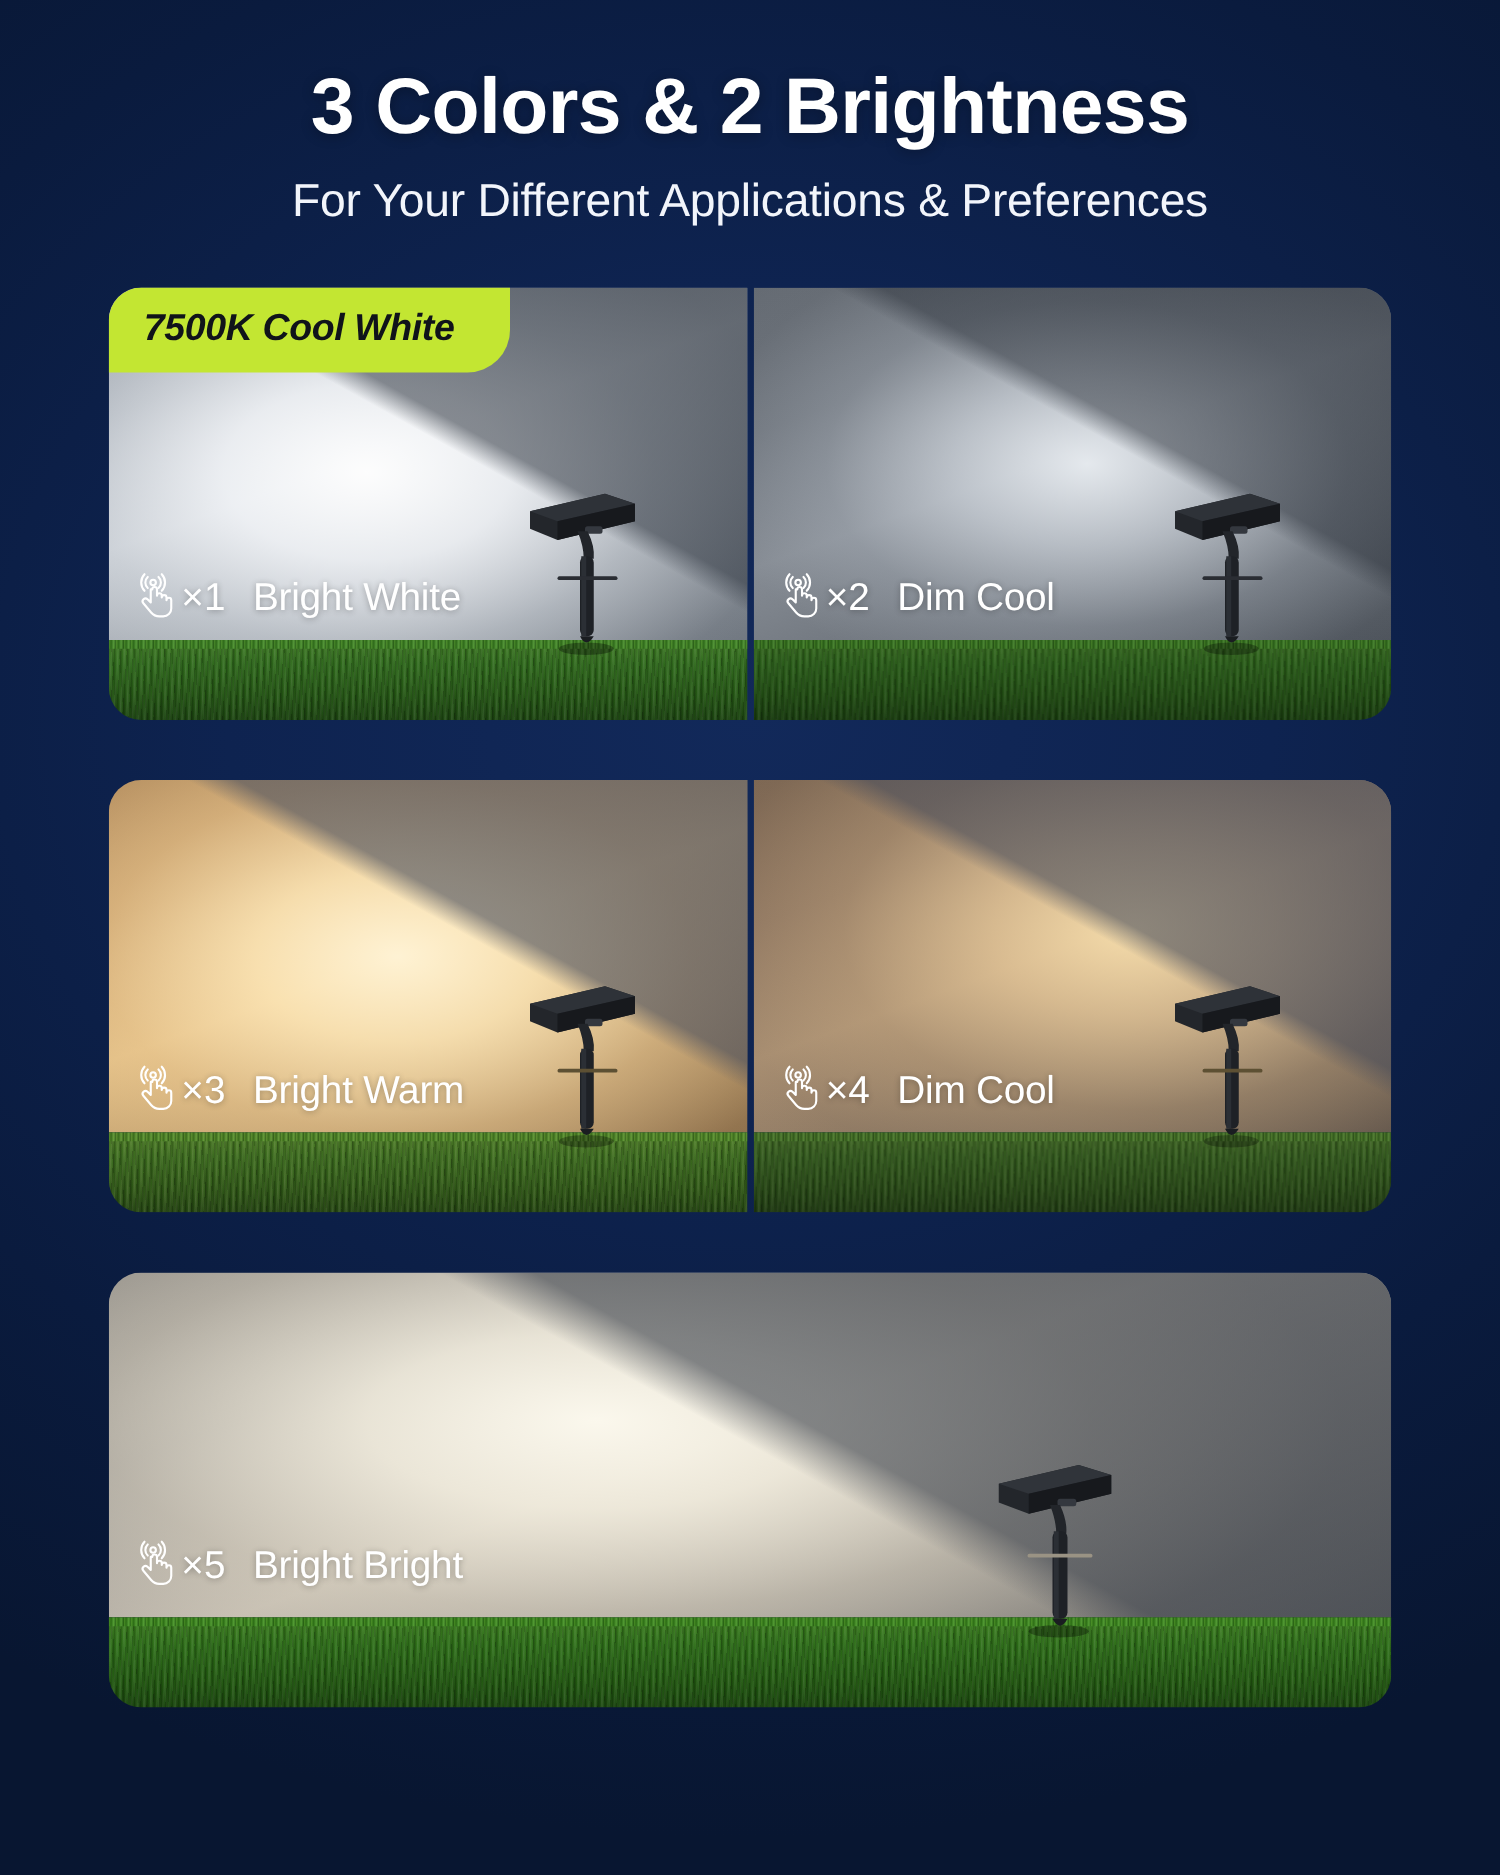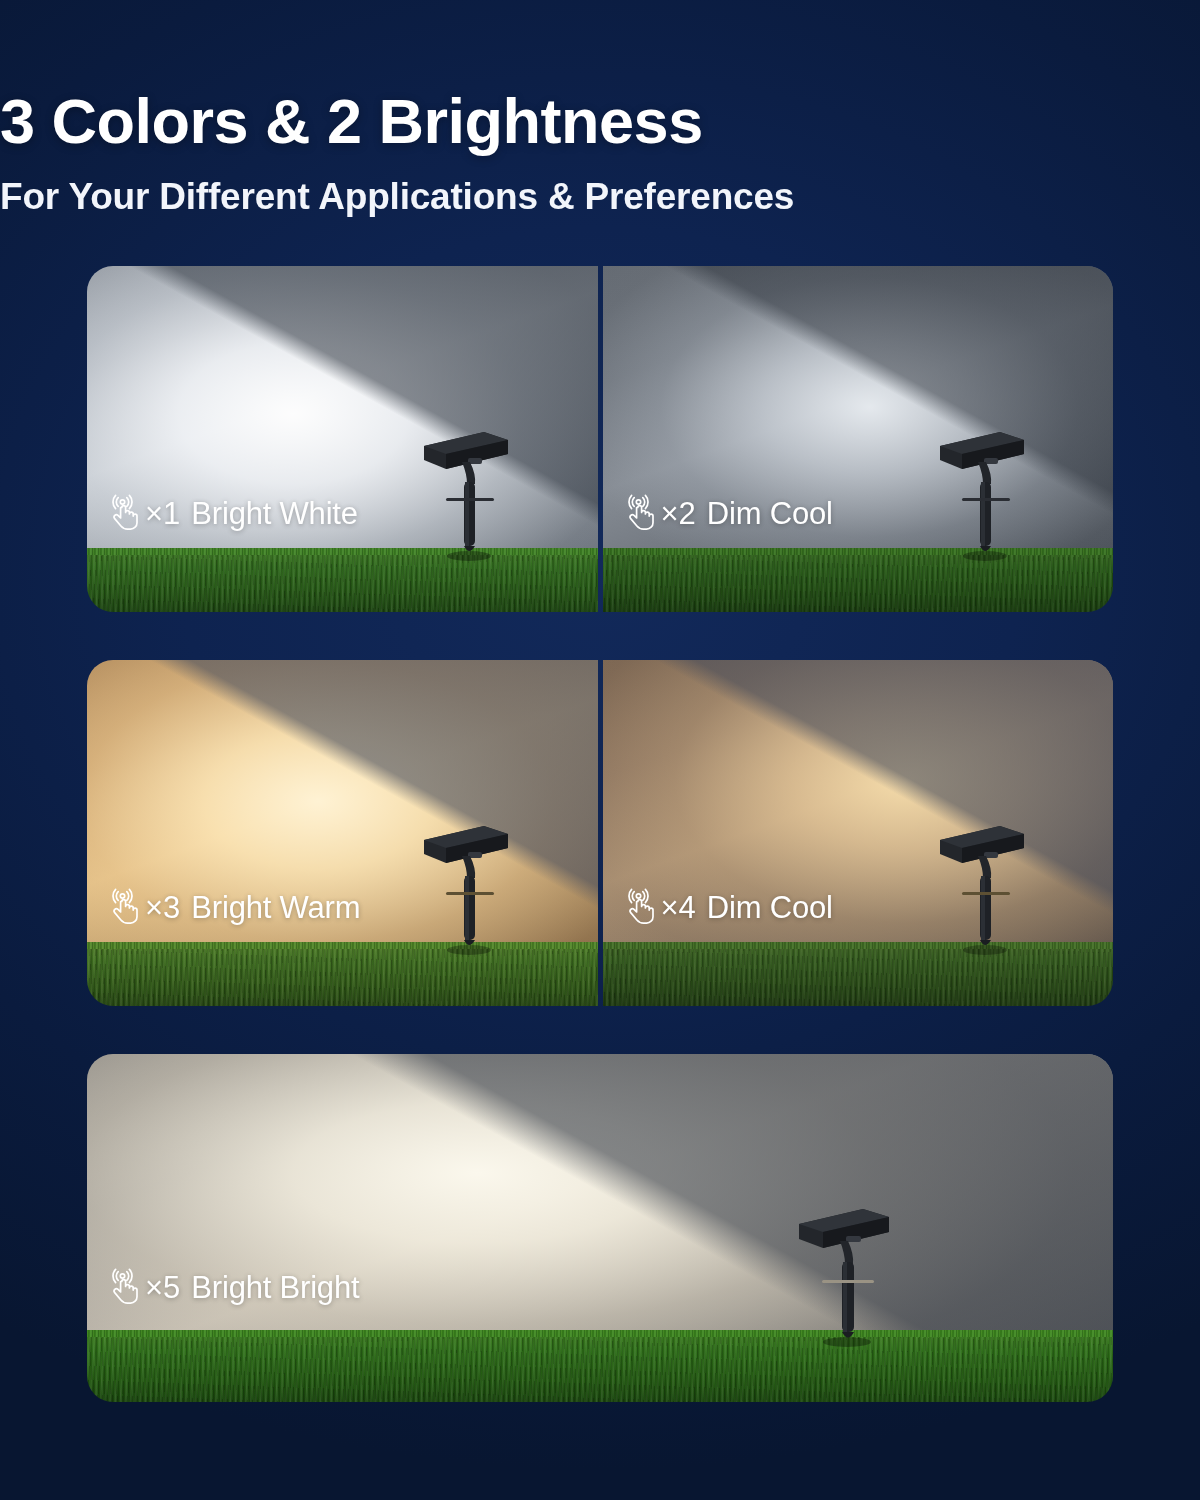--- a/index.html
+++ b/index.html
@@ -11,34 +11,35 @@
   }
 
   body {
     background: radial-gradient(ellipse 1100px 900px at 50% 38%, #12295a 0%, #0e2350 38%, #0a1b3e 72%, #081631 100%);
     font-family: "Liberation Sans", sans-serif;
     position: relative;
   }
 
   
   .header {
-    padding-top: 88px;
+    text-align: center;
+    padding-top: 52px;
   }
   .title {
     font-size: 63px;
     font-weight: bold;
     color: #ffffff;
     letter-spacing: -0.5px;
     line-height: 1.05;
     text-shadow: 0 2px 10px rgba(0,0,0,0.3);
   }
   .subtitle {
     margin-top: 22px;
     font-size: 37px;
-    font-weight: bold;
+    font-weight: normal;
     color: #f2f5fb;
     letter-spacing: -0.2px;
   }
 
   
   .cards { margin-top: 48px; }
 
   .card {
     position: relative;
     width: 1026px;
@@ -112,21 +113,21 @@
   }
   .card.row3 .caption { bottom: 94px; left: 22px; }
 
   .tap-icon { width: 34px; height: 40px; flex: 0 0 auto; }
   .tap-icon svg { display: block; width: 34px; height: 40px; }
 
   .count {
     font-size: 31px; font-weight: normal; margin-left: 2px; letter-spacing: 0px;
   }
   .cap-text {
-    font-size: 31px; font-weight: normal; margin-left: 11px; letter-spacing: -0.2px;
+    font-size: 31px; font-weight: normal; margin-left: 22px; letter-spacing: -0.2px;
   }
 </style>
 </head>
 <body>
 
 <div class="header">
   <div class="title">3 Colors &amp; 2 Brightness</div>
   <div class="subtitle">For Your Different Applications &amp; Preferences</div>
 </div>
 
@@ -205,20 +206,21 @@
             <path d="M6.6 14.6 a9.6 9.6 0 0 1 0-13.2"></path>
             <path d="M20.4 1.4 a9.6 9.6 0 0 1 0 13.2"></path>
             <path d="M11.6 13.5 v10.4 l-2.6-2.5 a2.3 2.3 0 0 0-3.3 3.2 l6.2 7.4 a8.6 8.6 0 0 0 6.6 3.1 h3.1 a6.4 6.4 0 0 0 6.4-6.4 v-6.6 a1.9 1.9 0 0 0-3.8 0 v-2.1 a1.9 1.9 0 0 0-3.8 0 v-1.5 a1.9 1.9 0 0 0-3.8 0 v-5.0 a1.9 1.9 0 0 0-3.8 0 z"></path>
           </svg>
         </span>
         <span class="count">×2</span>
         <span class="cap-text">Dim Cool</span>
       </div>
     </div>
 
+    <div class="badge">7500K Cool White</div>
   </div>
 
   <div class="card row2">
 
     <div class="panel">
       <div class="wall">
         <div class="wall-base" style="background:linear-gradient(160deg,#b08a5c 0%,#c29a66 24%,#e0bd84 48%,#8c6f4c 100%);"></div>
         <div class="beam" style="background:radial-gradient(ellipse 74% 80% at 46% 50%, rgba(255,243,213,0.98) 0%, rgba(255,233,186,0.82) 25%, rgba(240,205,150,0.45) 52%, rgba(190,150,100,0.08) 78%, rgba(0,0,0,0) 100%);"></div>
         <div class="shadow-wedge" style="background:linear-gradient(29deg, rgba(0,0,0,0) 0%, rgba(0,0,0,0) 56%, rgba(70,76,92,0.60) 60%, rgba(70,76,92,0.66) 100%);"></div>
       </div>

